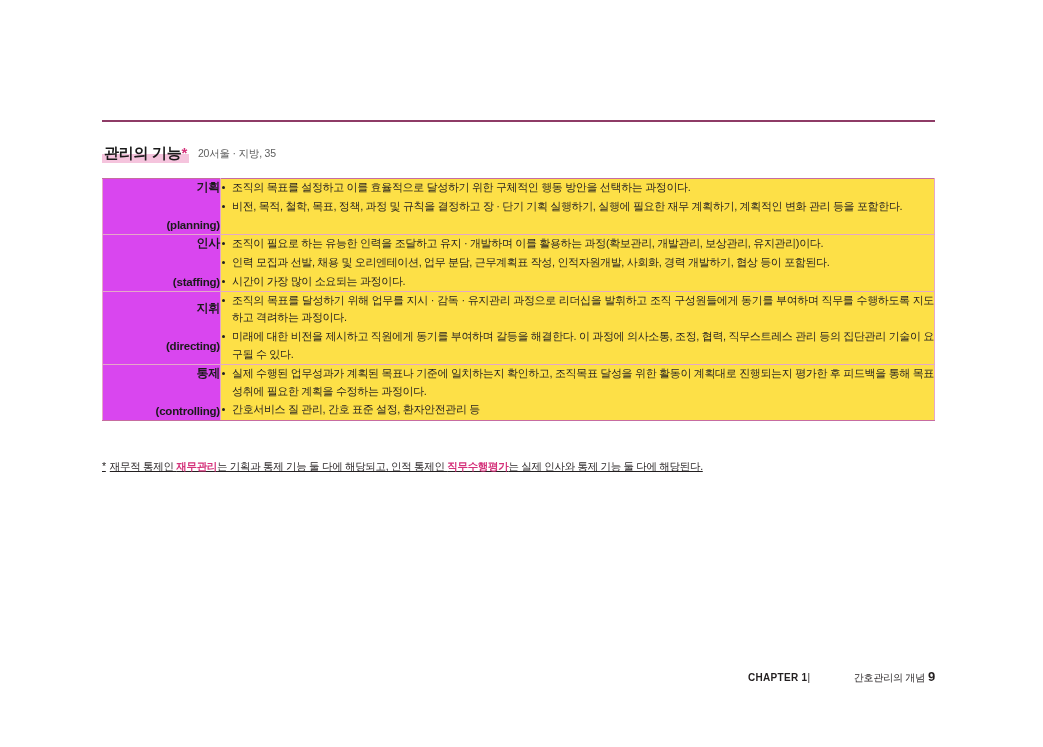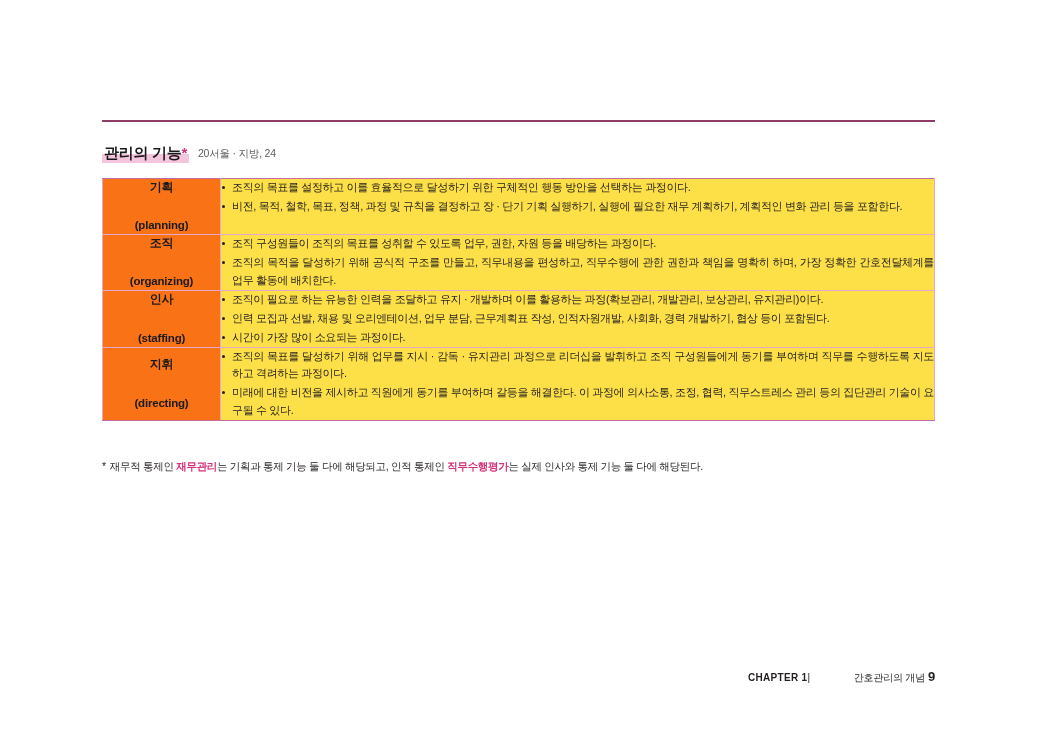--- a/index.html
+++ b/index.html
@@ -72,22 +72,22 @@
   .tbl td {
     border: 1px solid #e5a8c8;
     vertical-align: top;
     padding: 0;
   }
   .tbl tr:first-child td { border-top: 1.6px solid #c76ca0; }
   .tbl tr:last-child td { border-bottom: 1.6px solid #c76ca0; }
 
   .col-label {
     width: 118px;
-    background: #f97316;
-    text-align: center;
+    background: #d946ef;
+    text-align: right;
     vertical-align: middle !important;
     padding: 6px 4px;
   }
   .label-ko {
     font-size: 12px;
     font-weight: bold;
     color: #1a1a1a;
     line-height: 1.45;
     letter-spacing: -0.3px;
   }
@@ -133,20 +133,21 @@
 
   .footnote {
     position: absolute;
     left: 102px;
     top: 459px;
     width: 850px;
     font-size: 10.5px;
     color: #231f20;
     letter-spacing: -0.3px;
     line-height: 1.5;
+    text-decoration: underline;
   }
   .footnote .hl {
     color: #d4317a;
     font-weight: bold;
   }
   .footnote .star { margin-right: 4px; }
 
   .footer {
     position: absolute;
     right: 108px;
@@ -173,50 +174,38 @@
 </style>
 </head>
 <body>
 
 <div class="page">
 
   <div class="top-rule"></div>
 
   <div class="heading-block">
     <div class="heading-title"><span>관리의 기능</span><span class="heading-sup">*</span></div>
-    <div class="heading-meta">20서울 · 지방, 24</div>
+    <div class="heading-meta">20서울 · 지방, 35</div>
   </div>
 
   <table class="tbl">
     <tbody>
       <tr>
         <td class="col-label">
           <div class="label-ko">기획</div>
           <div class="label-en">(planning)</div>
         </td>
         <td class="col-body">
           <ul class="bullet-list">
             <li>조직의 목표를 설정하고 이를 효율적으로 달성하기 위한 구체적인 행동 방안을 선택하는 과정이다.</li>
             <li>비전, 목적, 철학, 목표, 정책, 과정 및 규칙을 결정하고 장 · 단기 기획 실행하기, 실행에 필요한 재무 계획하기, 계획적인 변화 관리 등을 포함한다.</li>
           </ul>
         </td>
       </tr>
 
-      <tr>
-        <td class="col-label">
-          <div class="label-ko">조직</div>
-          <div class="label-en">(organizing)</div>
-        </td>
-        <td class="col-body">
-          <ul class="bullet-list">
-            <li>조직 구성원들이 조직의 목표를 성취할 수 있도록 업무, 권한, 자원 등을 배당하는 과정이다.</li>
-            <li>조직의 목적을 달성하기 위해 공식적 구조를 만들고, 직무내용을 편성하고, 직무수행에 관한 권한과 책임을 명확히 하며, 가장 정확한 간호전달체계를 업무 활동에 배치한다.</li>
-          </ul>
-        </td>
-      </tr>
 
       <tr>
         <td class="col-label">
           <div class="label-ko">인사</div>
           <div class="label-en">(staffing)</div>
         </td>
         <td class="col-body">
           <ul class="bullet-list">
             <li>조직이 필요로 하는 유능한 인력을 조달하고 유지 · 개발하며 이를 활용하는 과정(확보관리, 개발관리, 보상관리, 유지관리)이다.</li>
             <li>인력 모집과 선발, 채용 및 오리엔테이션, 업무 분담, 근무계획표 작성, 인적자원개발, 사회화, 경력 개발하기, 협상 등이 포함된다.</li>
@@ -231,20 +220,32 @@
           <div class="label-en">(directing)</div>
         </td>
         <td class="col-body">
           <ul class="bullet-list">
             <li>조직의 목표를 달성하기 위해 업무를 지시 · 감독 · 유지관리 과정으로 리더십을 발휘하고 조직 구성원들에게 동기를 부여하며 직무를 수행하도록 지도하고 격려하는 과정이다.</li>
             <li>미래에 대한 비전을 제시하고 직원에게 동기를 부여하며 갈등을 해결한다. 이 과정에 의사소통, 조정, 협력, 직무스트레스 관리 등의 집단관리 기술이 요구될 수 있다.</li>
           </ul>
         </td>
       </tr>
 
+      <tr>
+        <td class="col-label">
+          <div class="label-ko">통제</div>
+          <div class="label-en">(controlling)</div>
+        </td>
+        <td class="col-body">
+          <ul class="bullet-list">
+            <li>실제 수행된 업무성과가 계획된 목표나 기준에 일치하는지 확인하고, 조직목표 달성을 위한 활동이 계획대로 진행되는지 평가한 후 피드백을 통해 목표 성취에 필요한 계획을 수정하는 과정이다.</li>
+            <li>간호서비스 질 관리, 간호 표준 설정, 환자안전관리 등</li>
+          </ul>
+        </td>
+      </tr>
     </tbody>
   </table>
 
   <div class="footnote">
     <span class="star">*</span><span>재무적 통제인 </span><span class="hl">재무관리</span><span>는 기획과 통제 기능 둘 다에 해당되고, 인적 통제인 </span><span class="hl">직무수행평가</span><span>는 실제 인사와 통제 기능 둘 다에 해당된다.</span>
   </div>
 
   <div class="footer">
     <span class="footer-chapter">CHAPTER 1</span>
     <span class="footer-sep">|</span>

